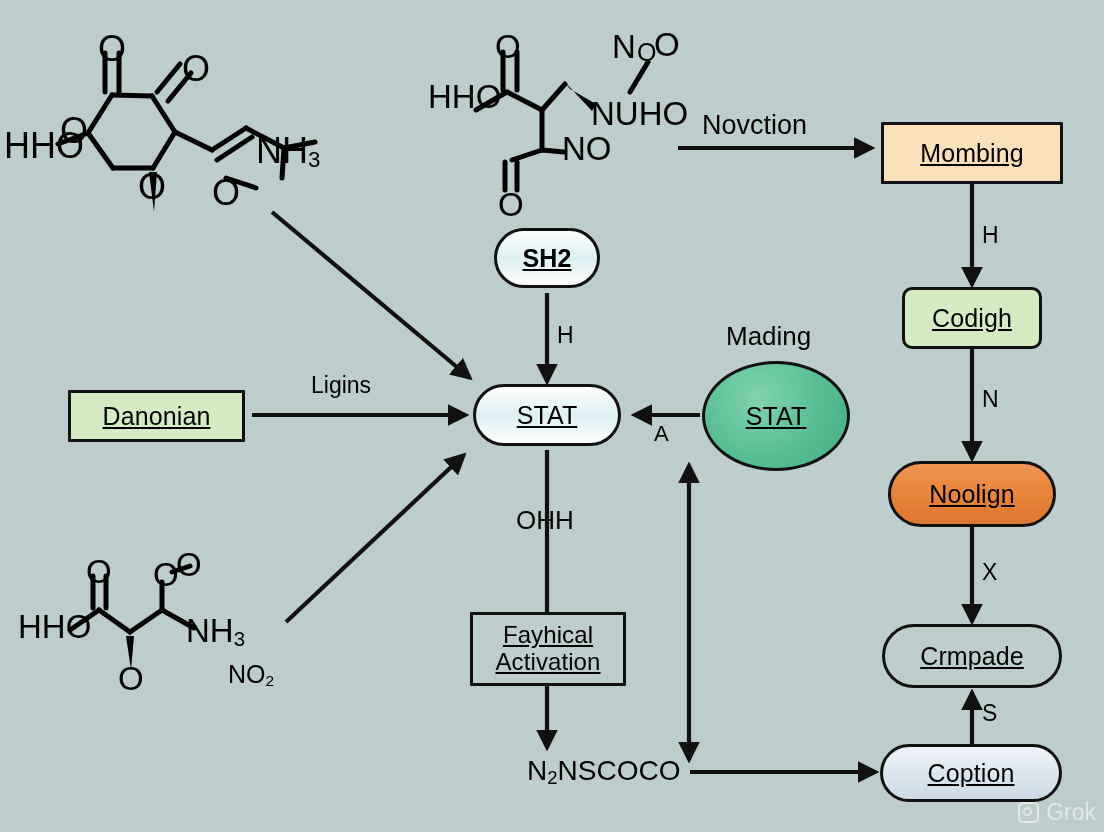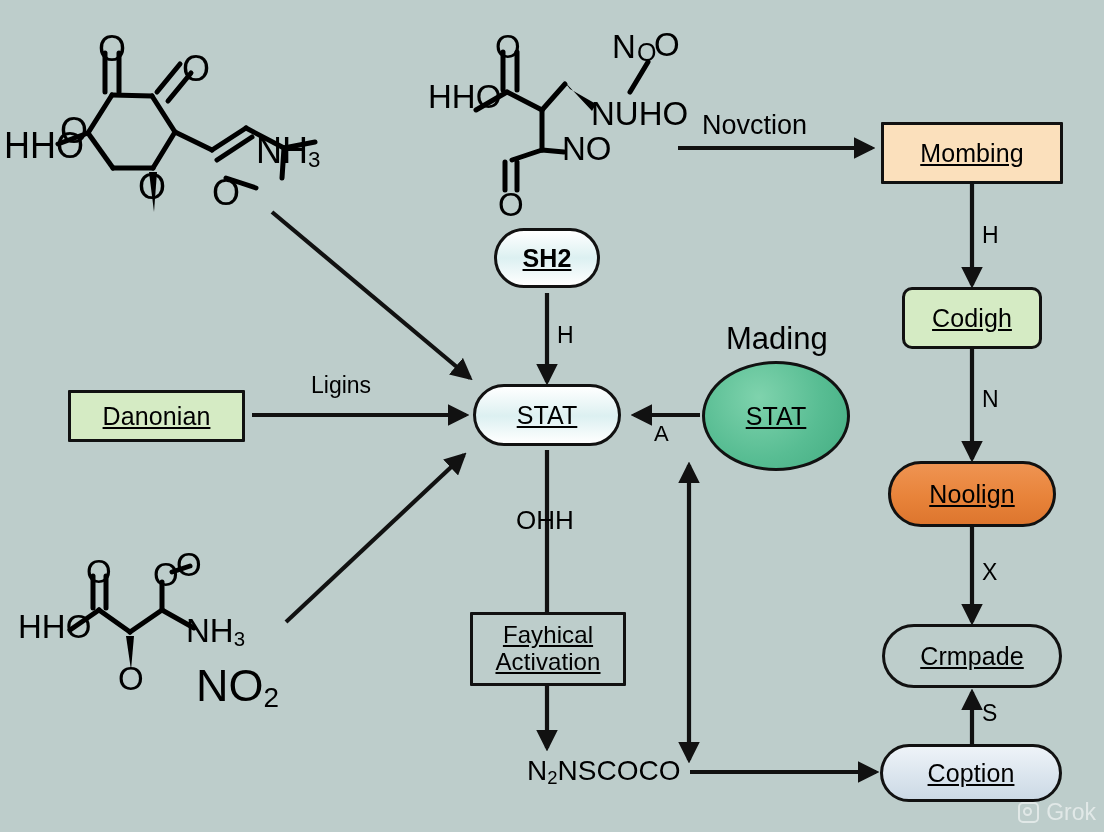--- a/index.html
+++ b/index.html
@@ -230,33 +230,33 @@
   <div class="chem" style="left:591px; top:80px;  font-size:33px;margin-top:15px;">NUHO</div>
   <div class="chem" style="left:562px; top:130px; font-size:33px;">NO</div>
   <div class="chem" style="left:498px; top:186px; font-size:33px;">O</div>
 
   <div class="chem" style="left:86px;  top:553px; font-size:33px;">O</div>
   <div class="chem" style="left:18px;  top:608px; font-size:33px;">HHO</div>
   <div class="chem" style="left:153px; top:556px; font-size:33px;">O</div>
   <div class="chem" style="left:176px; top:546px; font-size:33px;">O</div>
   <div class="chem" style="left:186px; top:612px; font-size:33px;"><span>NH</span><sub style="font-size:.62em;vertical-align:-.2em">3</sub></div>
   <div class="chem" style="left:118px; top:660px; font-size:33px;">O</div>
-  <div class="chem" style="left:196px; top:660px; font-size:45px;"><span>NO</span><sub style="font-size:.62em;vertical-align:-.2em">2</sub></div>
+  <div class="chem" style="left:228px; top:660px; font-size:25px;"><span>NO</span><sub style="font-size:.62em;vertical-align:-.2em">2</sub></div>
 
   <div class="node pill" style="left:494px; top:228px; width:106px; height:60px;
        background:linear-gradient(180deg,#ffffff 0%,#dcf0f1 50%,#ffffff 100%); font-weight:bold;">
     <span>SH2</span>
   </div>
 
   <div class="node pill" style="left:473px; top:384px; width:148px; height:62px;
        background:linear-gradient(180deg,#ffffff 0%,#dcf0f1 52%,#ffffff 100%);">
     <span>STAT</span>
   </div>
 
-  <div class="plain-text" style="left:726px; top:321px; font-size:31px;text-align:center;">Mading</div>
+  <div class="plain-text" style="left:726px; top:321px; font-size:26px;text-align:center;">Mading</div>
 
   <div class="node oval" style="left:702px; top:361px; width:148px; height:110px;
        background:radial-gradient(circle at 38% 32%, #7fd3ad 0%, #58bd93 55%, #43ac81 100%);">
     <span>STAT</span>
   </div>
 
   <div class="node rect" style="left:68px; top:390px; width:177px; height:52px; background:#d5ebc4;">
     <span>Danonian</span>
   </div>
 

